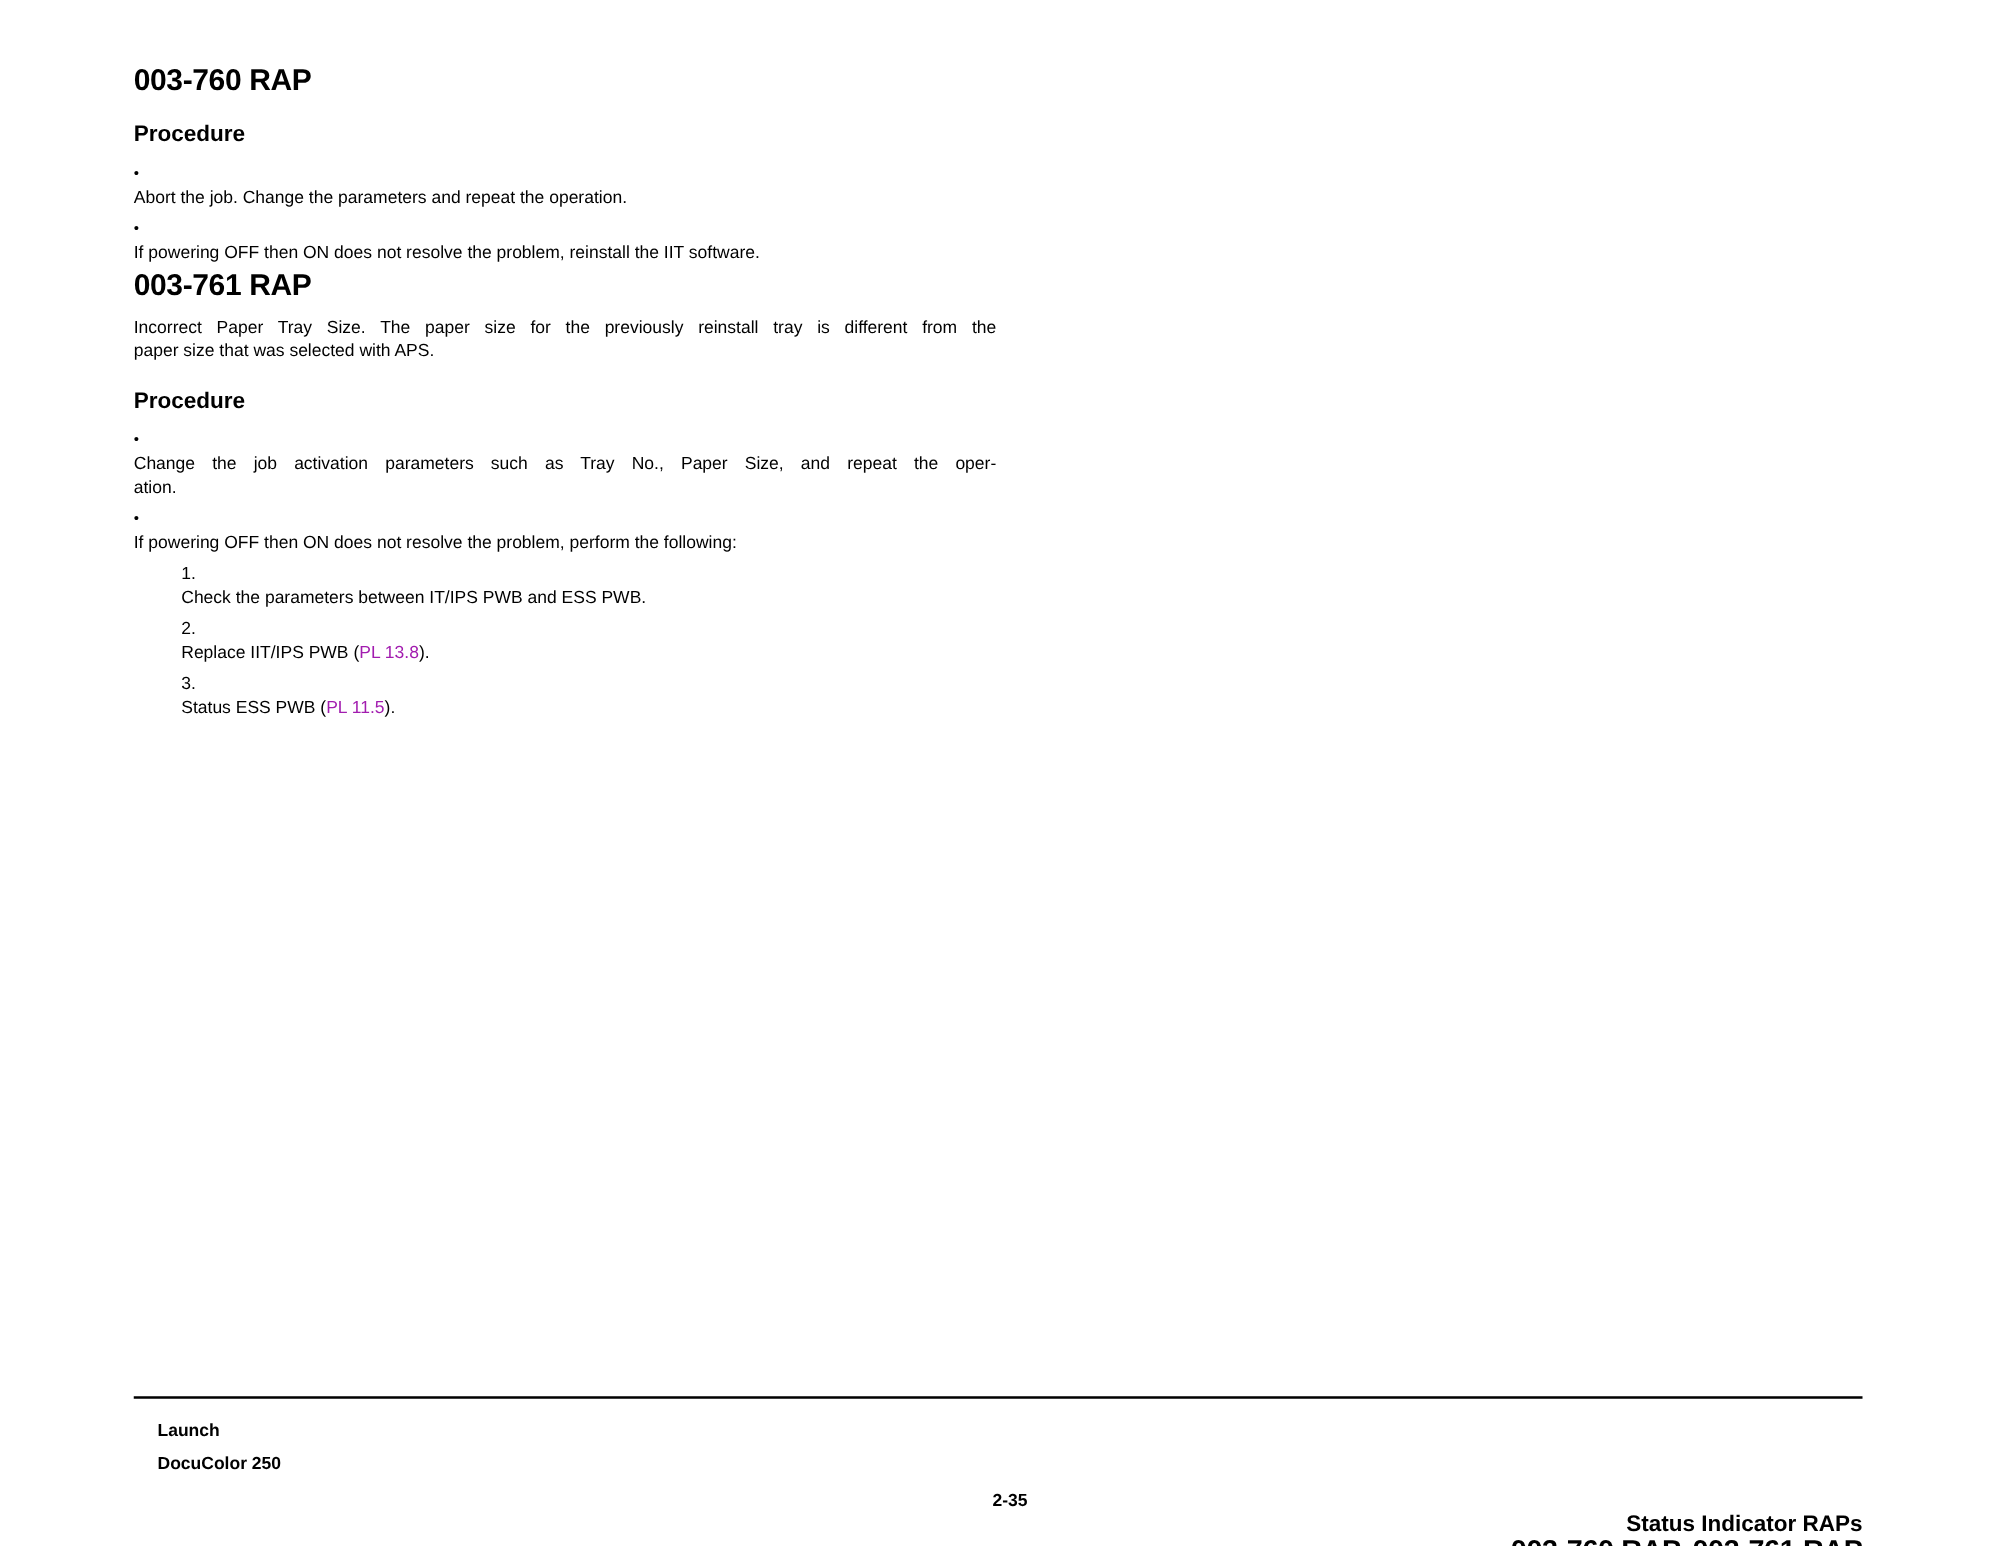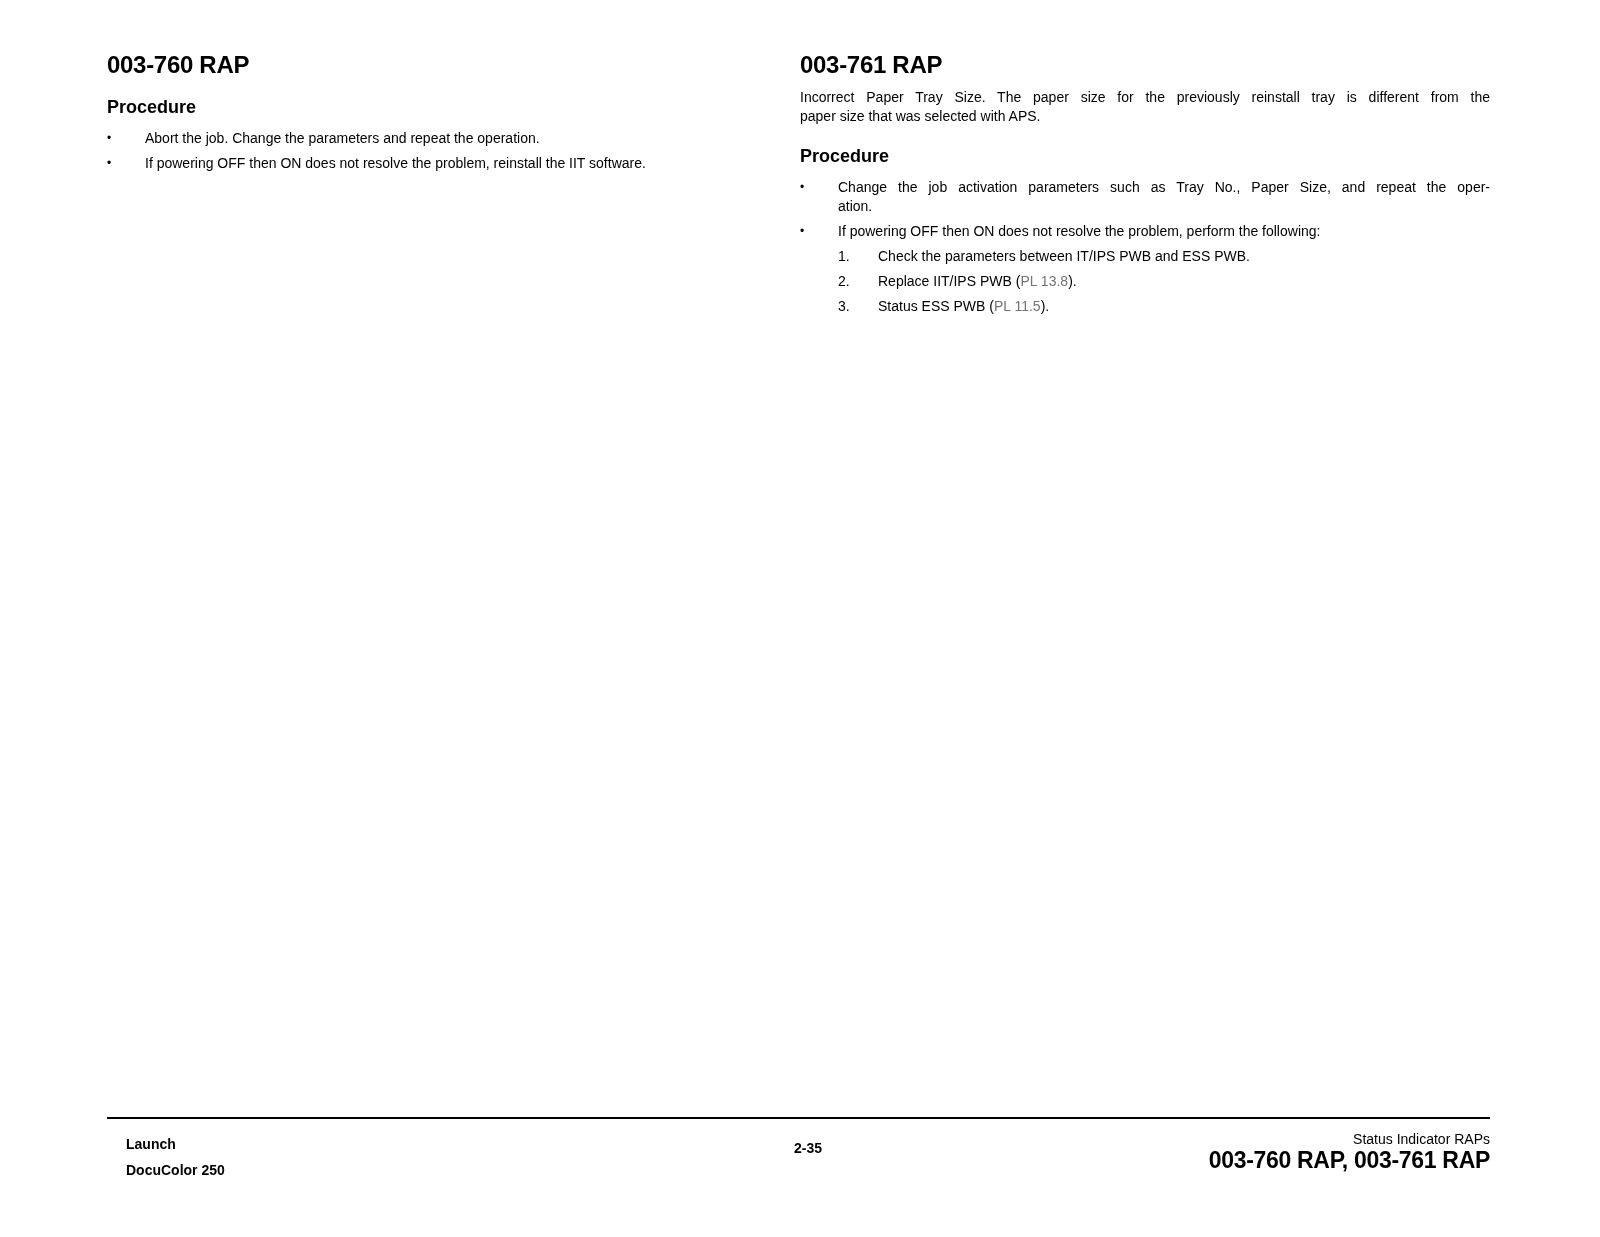--- a/index.html
+++ b/index.html
@@ -1,15 +1,15 @@
 <!DOCTYPE html>
 <html><head>
 <meta charset="utf-8">
 <style>
-  * { box-sizing: border-box; }
+  * { box-sizing: border-box; flex-direction: column; }
   html, body { margin: 0; padding: 0; }
   body {
     width: 1600px; height: 1237px;
     background: #ffffff;
     color: #000000;
     font-family: "Liberation Sans", sans-serif;
     position: relative;
     overflow: hidden;
   }
   .columns {
@@ -57,21 +57,21 @@
 
   .step-list { margin: 0 0 0 38px; }
   .step-item {
     display: flex;
     font-size: 14px;
     line-height: 19px;
     margin: 0 0 6px 0;
   }
   .step-num { flex: none; width: 40px; }
   .step-text { flex: 1 1 auto; }
-  .pl-link { color: #737373; cursor: pointer; }
+  .pl-link { color: #a21caf; cursor: pointer; }
 
   .footer {
     position: absolute;
     left: 107px;
     width: 1383px;
     top: 1117px;
     border-top: 2px solid #000000;
     display: flex;
     padding-top: 12px;
   }
@@ -80,21 +80,21 @@
     font-size: 14px; font-weight: bold; line-height: 26px;
     text-align: left;
   }
   .f-center {
     font-size: 14px; font-weight: bold; line-height: 21px;
     text-align: center;
     padding-top: 7px;
   }
   .f-right { text-align: right; }
   .f-right .small {
-    font-size: 14px; font-weight: normal; line-height: 17px;
+    font-size: 18px; font-weight: bold; line-height: 17px;
   }
   .f-right .big {
     font-size: 23px; font-weight: bold; line-height: 25px;
     letter-spacing: -0.3px;
   }
 </style>
 </head>
 <body>
 
 <div class="columns">

